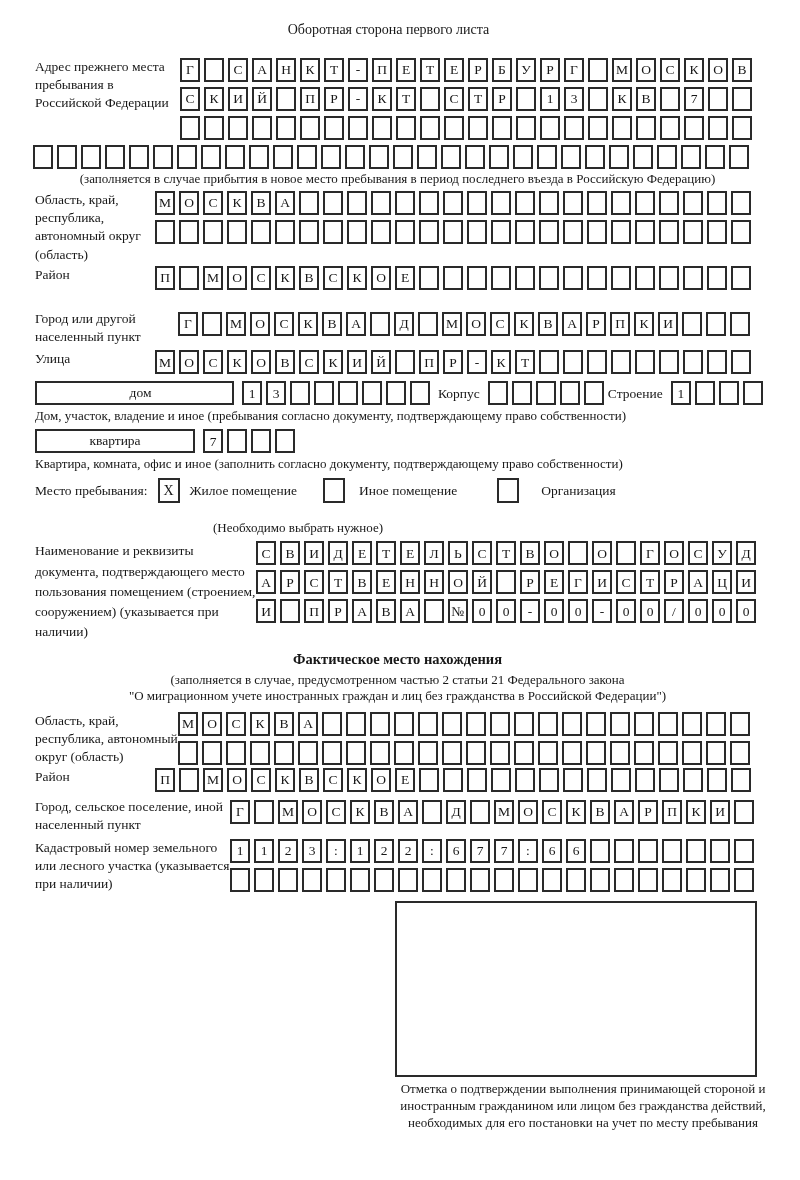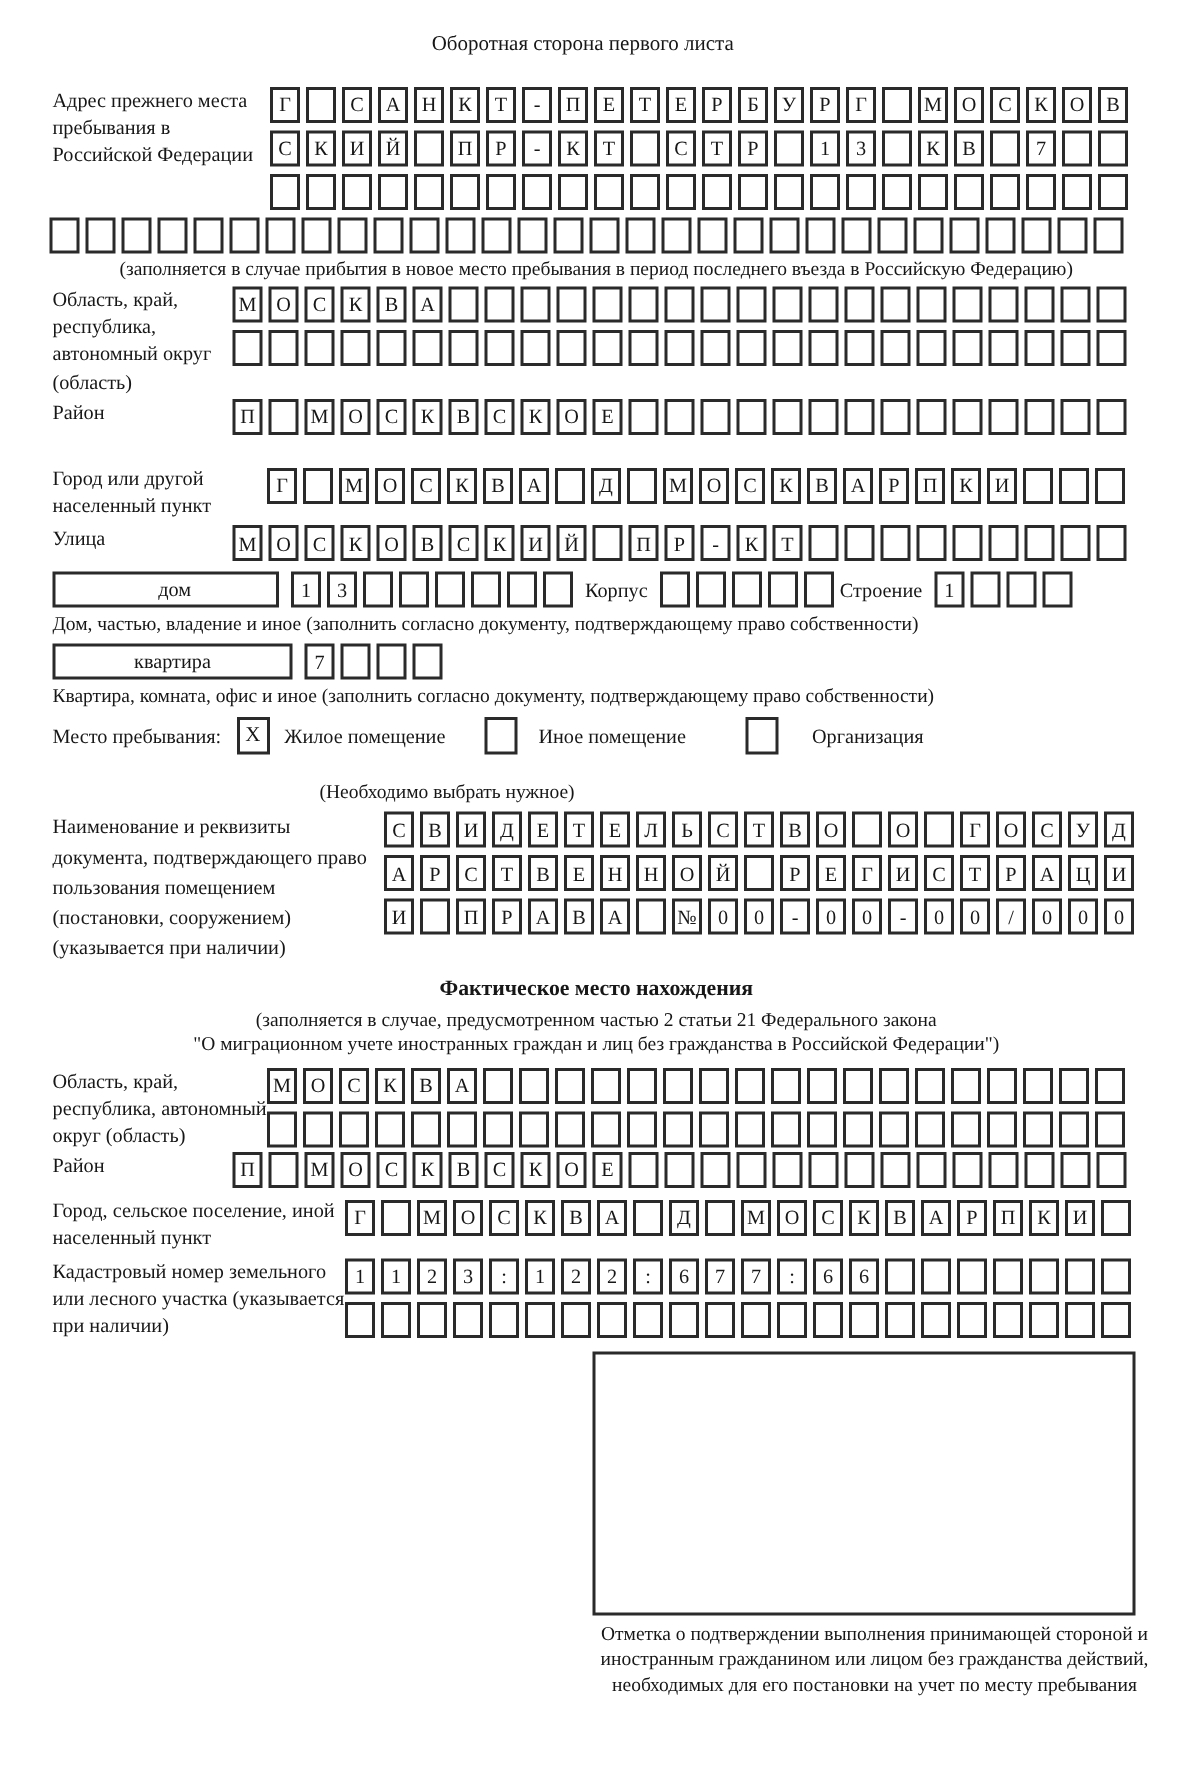--- a/index.html
+++ b/index.html
@@ -312,21 +312,21 @@
         <span class="cell"></span>
         <span class="cell"></span>
         <span class="cell"></span>
         <span class="cell"></span>
         <span class="cell"></span>
         <span class="cell"></span>
       </div>
   </div>
 
   <div style="display:flex; align-items:center; margin-top:7px;">
-    <div class="labelbox" style="width:151px;padding-left:12px;">дом</div>
+    <div class="labelbox" style="width:199px;padding-left:12px;">дом</div>
     <div class="cellrow" style="margin-left:8px;">
         <span class="cell">1</span>
         <span class="cell">3</span>
         <span class="cell"></span>
         <span class="cell"></span>
         <span class="cell"></span>
         <span class="cell"></span>
         <span class="cell"></span>
         <span class="cell"></span>
       </div>
@@ -339,21 +339,21 @@
         <span class="cell"></span>
       </div>
     <div class="inline-lb" style="padding-left:4px;">Строение</div>
     <div class="cellrow">
         <span class="cell">1</span>
         <span class="cell"></span>
         <span class="cell"></span>
         <span class="cell"></span>
       </div>
   </div>
-  <div class="note" style="margin-top:3px;">Дом, частью, владение и иное (заполнить согласно документу, подтверждающему право собственности)</div>
+  <div class="note" style="margin-top:3px;">Дом, участок, владение и иное (пребывания согласно документу, подтверждающему право собственности)</div>
 
   <div style="display:flex; align-items:center; margin-top:5px;">
     <div class="labelbox" style="width:160px;text-align:center;">квартира</div>
     <div class="cellrow" style="margin-left:8px;">
         <span class="cell">7</span>
         <span class="cell"></span>
         <span class="cell"></span>
         <span class="cell"></span>
       </div>
   </div>
@@ -364,21 +364,21 @@
     <span class="chk" style="margin-left:10px;">X</span>
     <span style="margin-left:10px;">Жилое помещение</span>
     <span class="chk" style="margin-left:26px;"></span>
     <span style="margin-left:14px;">Иное помещение</span>
     <span class="chk" style="margin-left:40px;"></span>
     <span style="margin-left:22px;">Организация</span>
   </div>
   <div class="note" style="margin-left:178px; margin-top:17px;">(Необходимо выбрать нужное)</div>
 
   <div class="field" style="margin-top:5px;">
-    <div class="flabel w221" style="line-height:1.5;">Наименование и реквизиты документа, подтверждающего право пользования помещением (постановки, сооружением) (указывается при наличии)</div>
+    <div class="flabel w221" style="line-height:1.5;">Наименование и реквизиты документа, подтверждающего место пользования помещением (строением, сооружением) (указывается при наличии)</div>
     <div class="cells-col">
       <div class="cellrow">
           <span class="cell">С</span>
           <span class="cell">В</span>
           <span class="cell">И</span>
           <span class="cell">Д</span>
           <span class="cell">Е</span>
           <span class="cell">Т</span>
           <span class="cell">Е</span>
           <span class="cell">Л</span>

